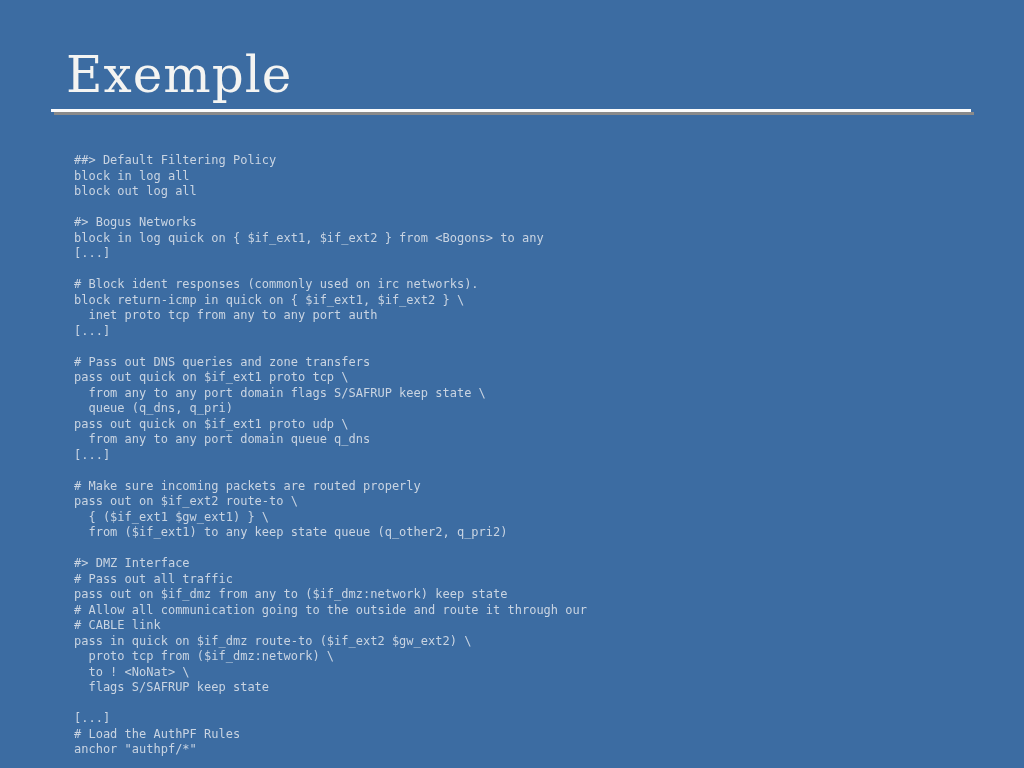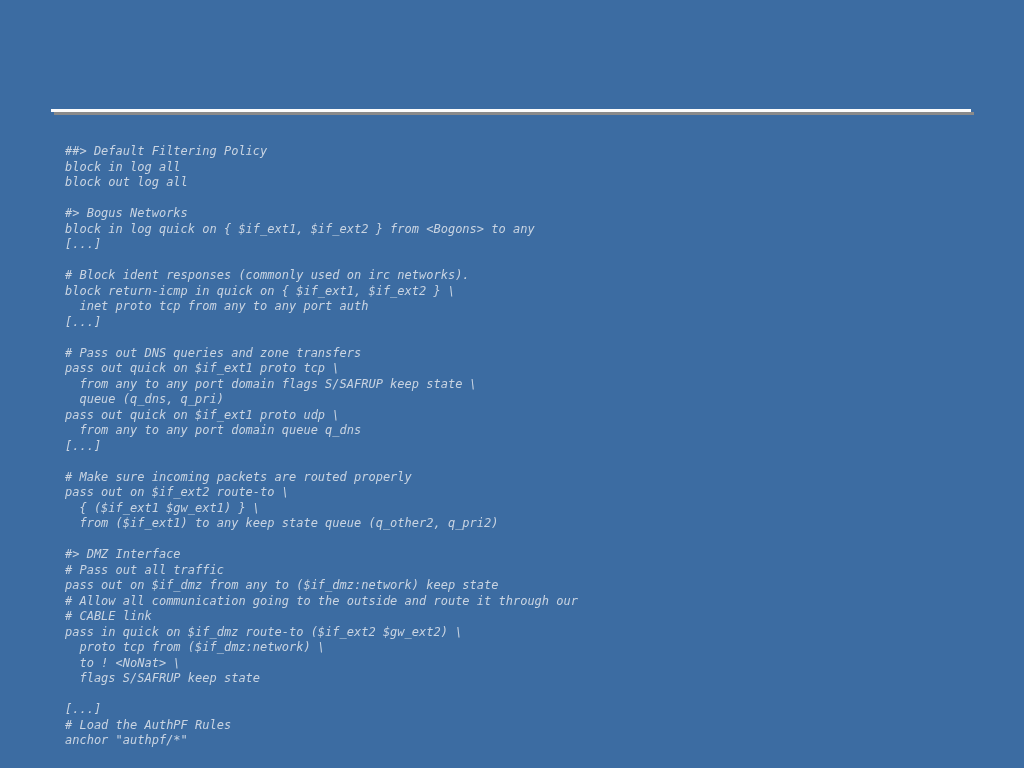--- a/index.html
+++ b/index.html
@@ -47,33 +47,33 @@
     left: 3px;
     top: 3px;
     width: 920px;
     height: 3px;
     background: var(--rule-shadow, #8A8A8A);
   }
   .code-block {
     position: absolute;
     left: 57px;
     top: 136px;
-    margin: 8px;
+    margin: 17px;
     font-family: "DejaVu Sans Mono", "Liberation Mono", monospace;
-    font-style: italic;
     font-size: 12px;
     line-height: 15.5px;
     color: var(--code-color, #C9D4E2);
     white-space: pre;
   }
 </style>
 </head>
 <body>
 
 <div class="slide">
+  <h1 class="slide-title">Exemple</h1>
   <div class="title-divider">
     <div class="divider-highlight"></div>
     <div class="divider-shadow"></div>
   </div>
   <pre class="code-block">##&gt; Default Filtering Policy
 block in log all
 block out log all
 
 #&gt; Bogus Networks
 block in log quick on { $if_ext1, $if_ext2 } from &lt;Bogons&gt; to any

